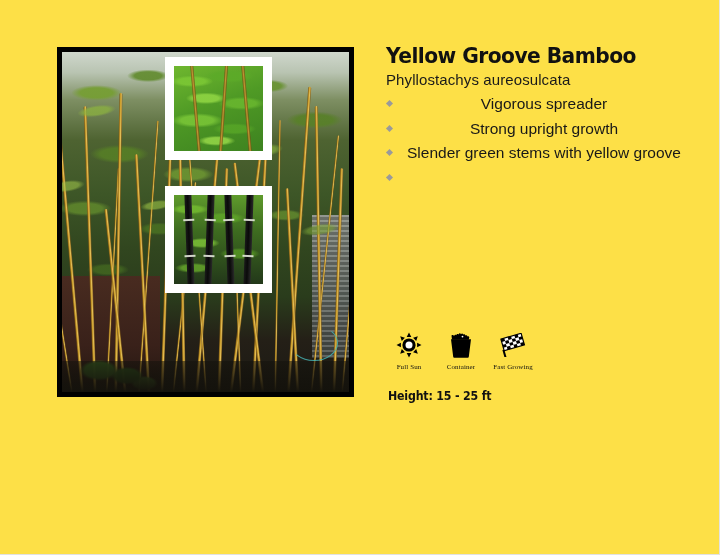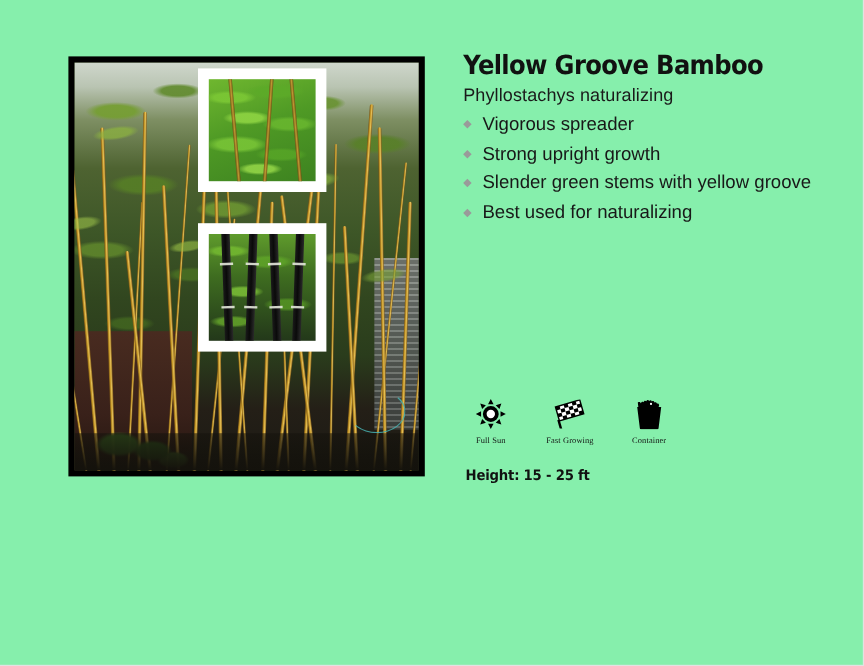--- a/index.html
+++ b/index.html
@@ -10,21 +10,21 @@
   body {
     width: 720px;
     height: 555px;
     position: relative;
     font-family: "Liberation Sans", sans-serif;
     overflow: hidden;
   }
   .page {
     position: absolute;
     inset: 0;
-    background: #86efac;
+    background: #fde047;
     border-right: 1px solid #e2e2e2;
     border-bottom: 1px solid #e2e2e2;
     box-sizing: border-box;
   }
 
   
   .photo-frame {
     position: absolute;
     left: 57px;
     top: 47px;
@@ -248,20 +248,21 @@
     font-family: "Liberation Sans", sans-serif;
     font-size: 15px;
     color: #1a1a1a;
     letter-spacing: .1px;
     margin-top: 4px;
   }
   .bullets {
     list-style: none;
     margin: 4px 0 12px 0;
     padding: 0;
+    text-align: center;
   }
   .bullets li {
     position: relative;
     padding-left: 16px;
     font-size: 15.5px;
     color: #181818;
     line-height: 1.58;
   }
   .bullets li .diamond {
     position: absolute;
@@ -272,21 +273,21 @@
     background: #9a9a9a;
     transform: rotate(45deg);
   }
 
   
   .icon-row {
     position: absolute;
     left: 388px;
     top: 330px;
     display: flex;
-    gap: 24px;
+    gap: 10px;
   }
   .icon-cell {
     width: 42px;
     display: flex;
     flex-direction: column;
     align-items: center;
   }
   .icon-glyph {
     height: 30px;
     display: flex;
@@ -372,57 +373,70 @@
     <div class="inset-img">
         <div class="dark-culm" style="left: 14%; transform: rotate(-2deg);"></div>
         <div class="dark-culm" style="left: 36%; transform: rotate(2deg);"></div>
         <div class="dark-culm" style="left: 58%; transform: rotate(-2deg);"></div>
         <div class="dark-culm" style="left: 80%; transform: rotate(2deg);"></div>
       </div>
   </div>
 
   <div class="info">
     <div class="title">Yellow Groove Bamboo</div>
-    <div class="subtitle">Phyllostachys naturalizing</div>
+    <div class="subtitle">Phyllostachys aureosulcata</div>
     <ul class="bullets">
       <li>
         <span class="diamond"></span>
         <span>Vigorous spreader</span>
       </li>
       <li>
         <span class="diamond"></span>
         <span>Strong upright growth</span>
       </li>
       <li>
         <span class="diamond"></span>
         <span>Slender green stems with yellow groove</span>
       </li>
       <li>
         <span class="diamond"></span>
-        <span>Best used for naturalizing</span>
       </li>
     </ul>
   </div>
 
   <div class="icon-row">
 
     <div class="icon-cell">
       <div class="icon-glyph">
         <svg width="26" height="26" viewBox="0 0 26 26" aria-hidden="true">
           <g fill="#000000">
             <path d="M13 0.5l2.3 4.4h-4.6zM13 25.5l-2.3-4.4h4.6zM0.5 13l4.4-2.3v4.6zM25.5 13l-4.4 2.3v-4.6z
                      M4.2 4.2l4.7 1.6-3.1 3.1zM21.8 21.8l-4.7-1.6 3.1-3.1zM21.8 4.2l-1.6 4.7-3.1-3.1zM4.2 21.8l1.6-4.7 3.1 3.1z"></path>
             <circle cx="13" cy="13" r="6.6"></circle>
           </g>
           <circle cx="13" cy="13" r="3.5" fill="#ffffff"></circle>
         </svg>
       </div>
       <div class="icon-label">Full Sun</div>
     </div>
 
+
+    <div class="icon-cell">
+      <div class="icon-glyph">
+        <svg width="26" height="25" viewBox="0 0 26 25" aria-hidden="true">
+          <g fill="#000000">
+            <path d="M3.5 2.5c1.2-.9 2-.2 2.6.6.4-1.3 1.3-1.6 2.2-.9.3-1.3 1.4-1.7 2.3-.8.5-1.3 1.7-1.4 2.4-.2
+                     .7-1 1.8-.8 2.2.4.9-.8 2-.4 2.2.9.8-.7 1.8-.3 2.1.9.8-.5 1.6.1 1.8 1.1l-.6 2.2H4z"></path>
+            <path d="M3 6.2h20l-2.2 17.6a1 1 0 0 1-1 .9H6.2a1 1 0 0 1-1-.9z"></path>
+          </g>
+          <circle cx="14.5" cy="3.6" r=".9" fill="#ffffff"></circle>
+        </svg>
+      </div>
+      <div class="icon-label">Container</div>
+    </div>
 
     <div class="icon-cell">
       <div class="icon-glyph">
         <svg width="28" height="24" viewBox="0 0 28 24" aria-hidden="true">
           <g transform="rotate(-16 14 12)">
             <rect x="2.4" y="14" width="2" height="9" fill="#000000"></rect>
             <g>
               <rect x="4" y="3" width="21" height="12" fill="#ffffff" stroke="#000000" stroke-width="1.2"></rect>
               <g fill="#000000">
                 <rect x="4" y="3" width="3.5" height="3"></rect>
@@ -438,32 +452,18 @@
                 <rect x="14.5" y="12" width="3.5" height="3"></rect>
                 <rect x="21.5" y="12" width="3.5" height="3"></rect>
               </g>
             </g>
           </g>
         </svg>
       </div>
       <div class="icon-label">Fast Growing</div>
     </div>
 
-    <div class="icon-cell">
-      <div class="icon-glyph">
-        <svg width="26" height="25" viewBox="0 0 26 25" aria-hidden="true">
-          <g fill="#000000">
-            <path d="M3.5 2.5c1.2-.9 2-.2 2.6.6.4-1.3 1.3-1.6 2.2-.9.3-1.3 1.4-1.7 2.3-.8.5-1.3 1.7-1.4 2.4-.2
-                     .7-1 1.8-.8 2.2.4.9-.8 2-.4 2.2.9.8-.7 1.8-.3 2.1.9.8-.5 1.6.1 1.8 1.1l-.6 2.2H4z"></path>
-            <path d="M3 6.2h20l-2.2 17.6a1 1 0 0 1-1 .9H6.2a1 1 0 0 1-1-.9z"></path>
-          </g>
-          <circle cx="14.5" cy="3.6" r=".9" fill="#ffffff"></circle>
-        </svg>
-      </div>
-      <div class="icon-label">Container</div>
-    </div>
-
 
   </div>
 
   <div class="height-line">Height: 15 - 25 ft</div>
 
 </div>
 
 </body></html>

